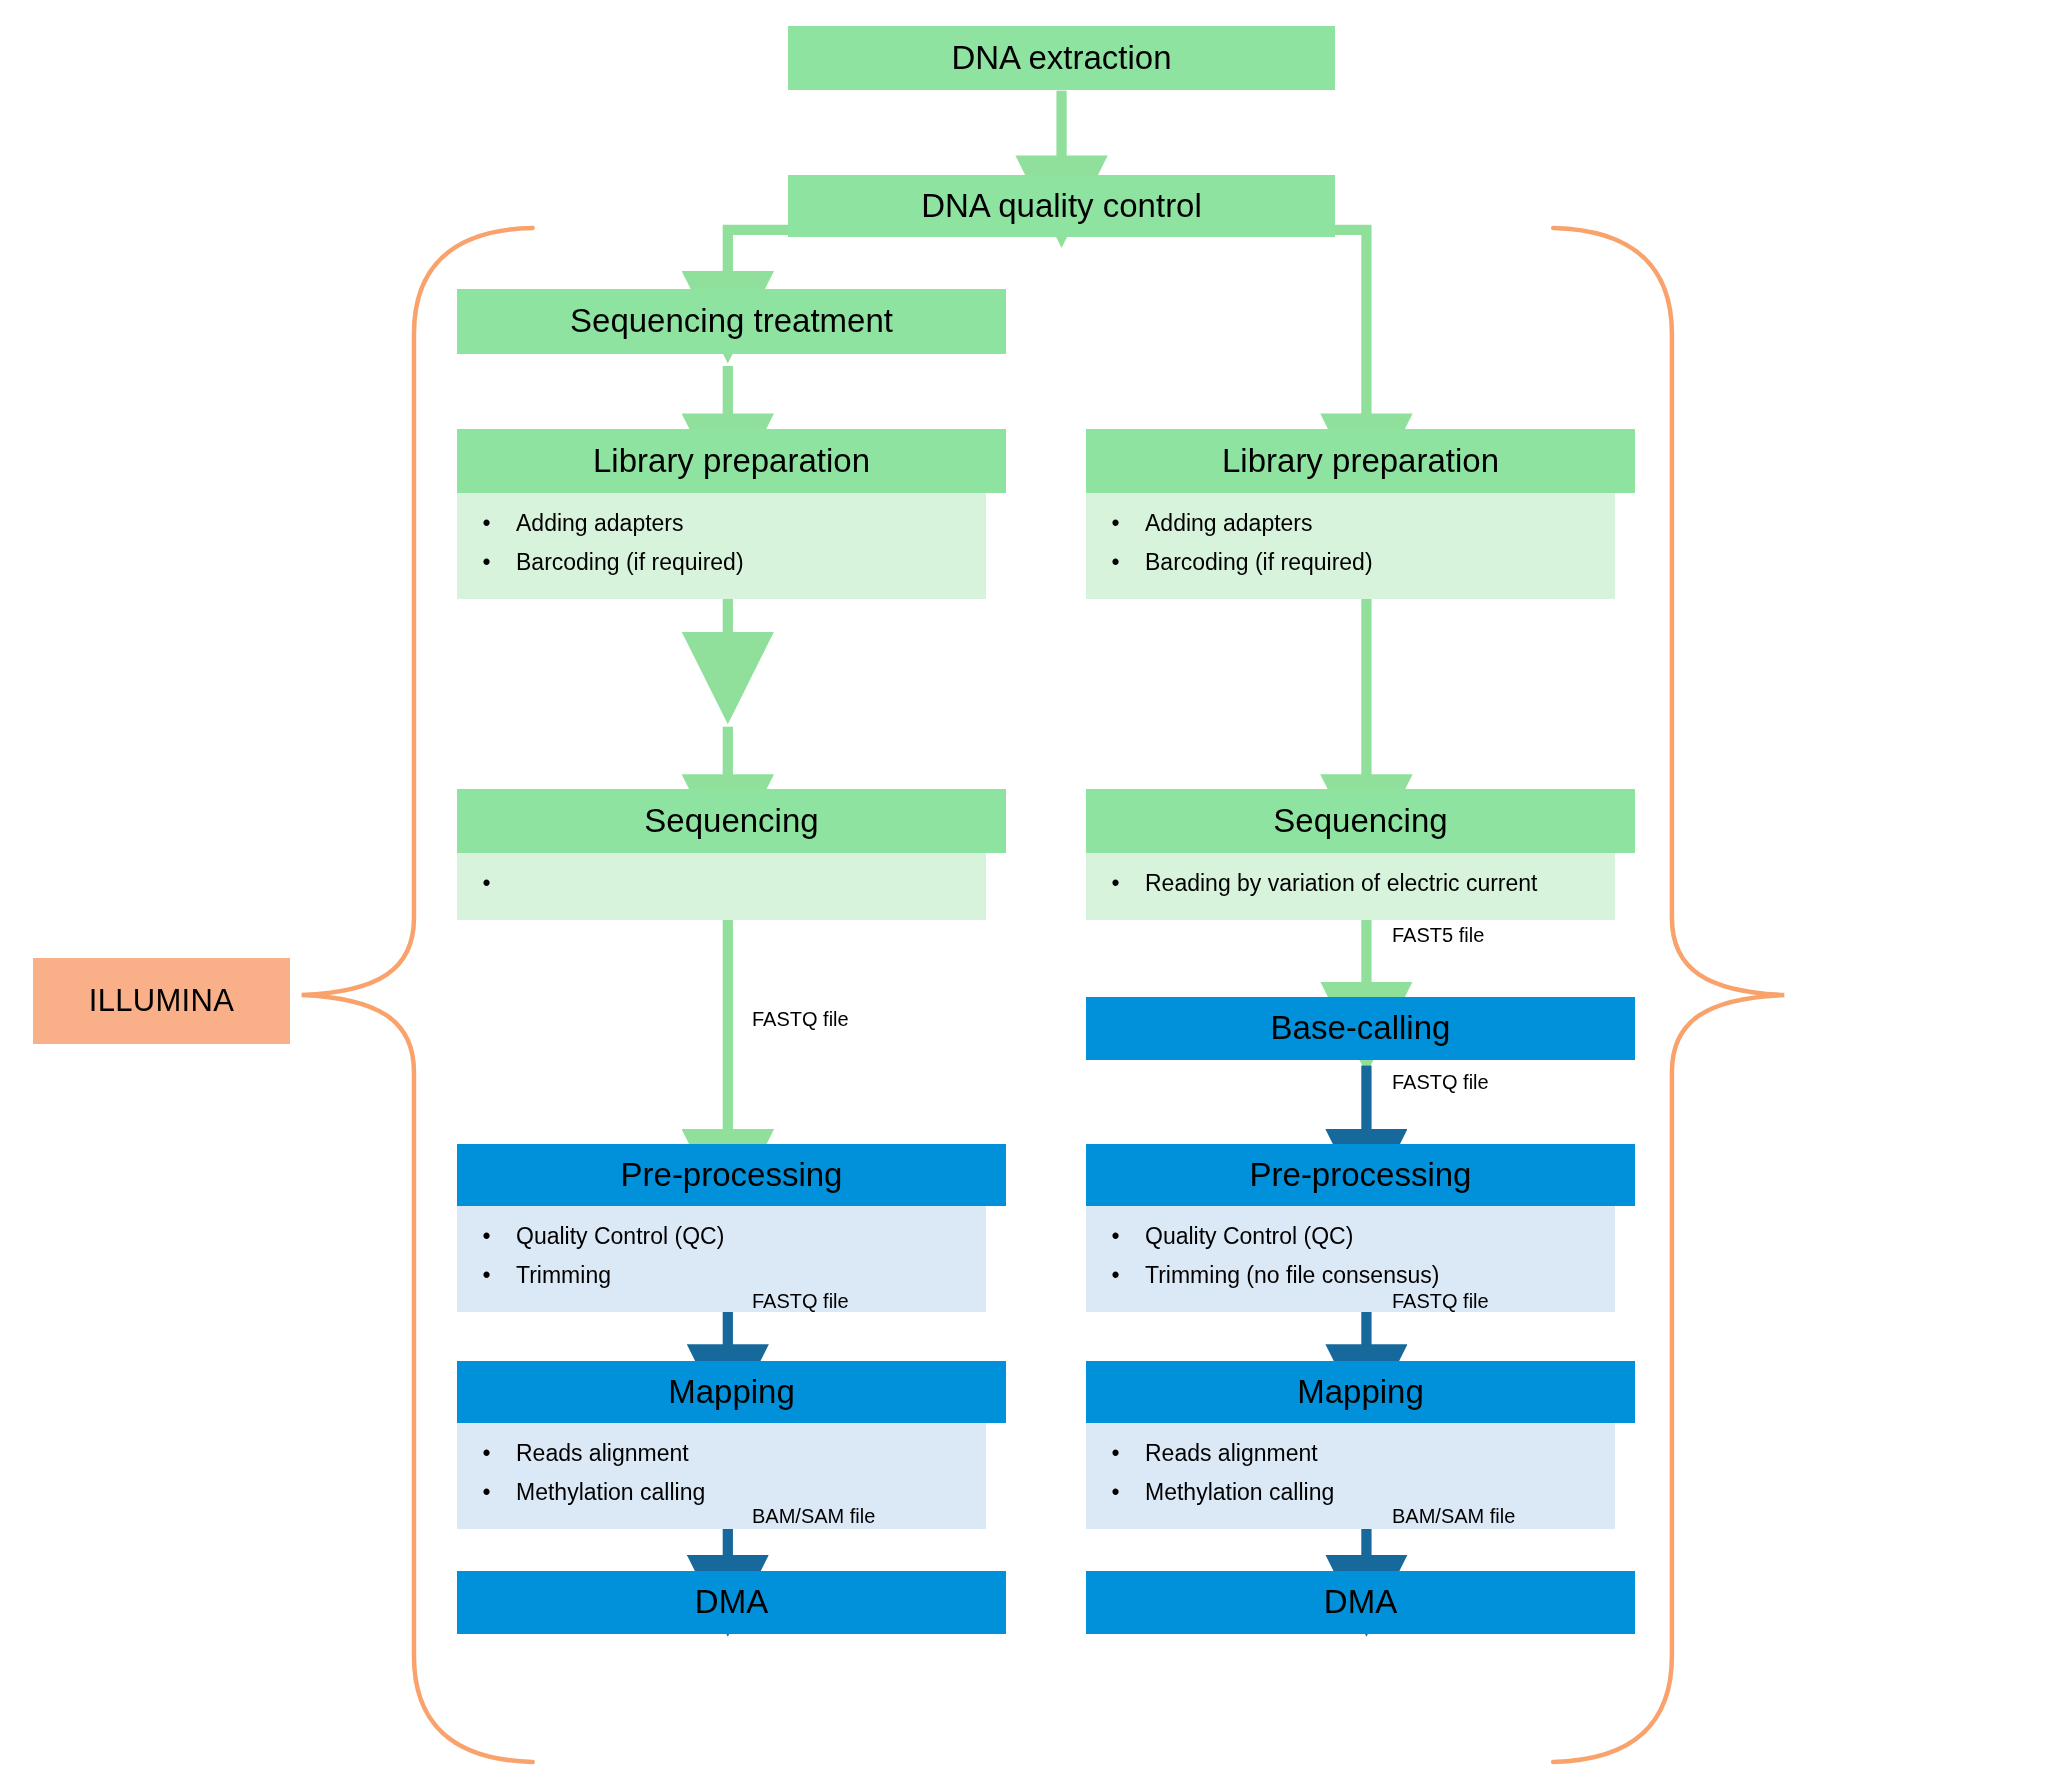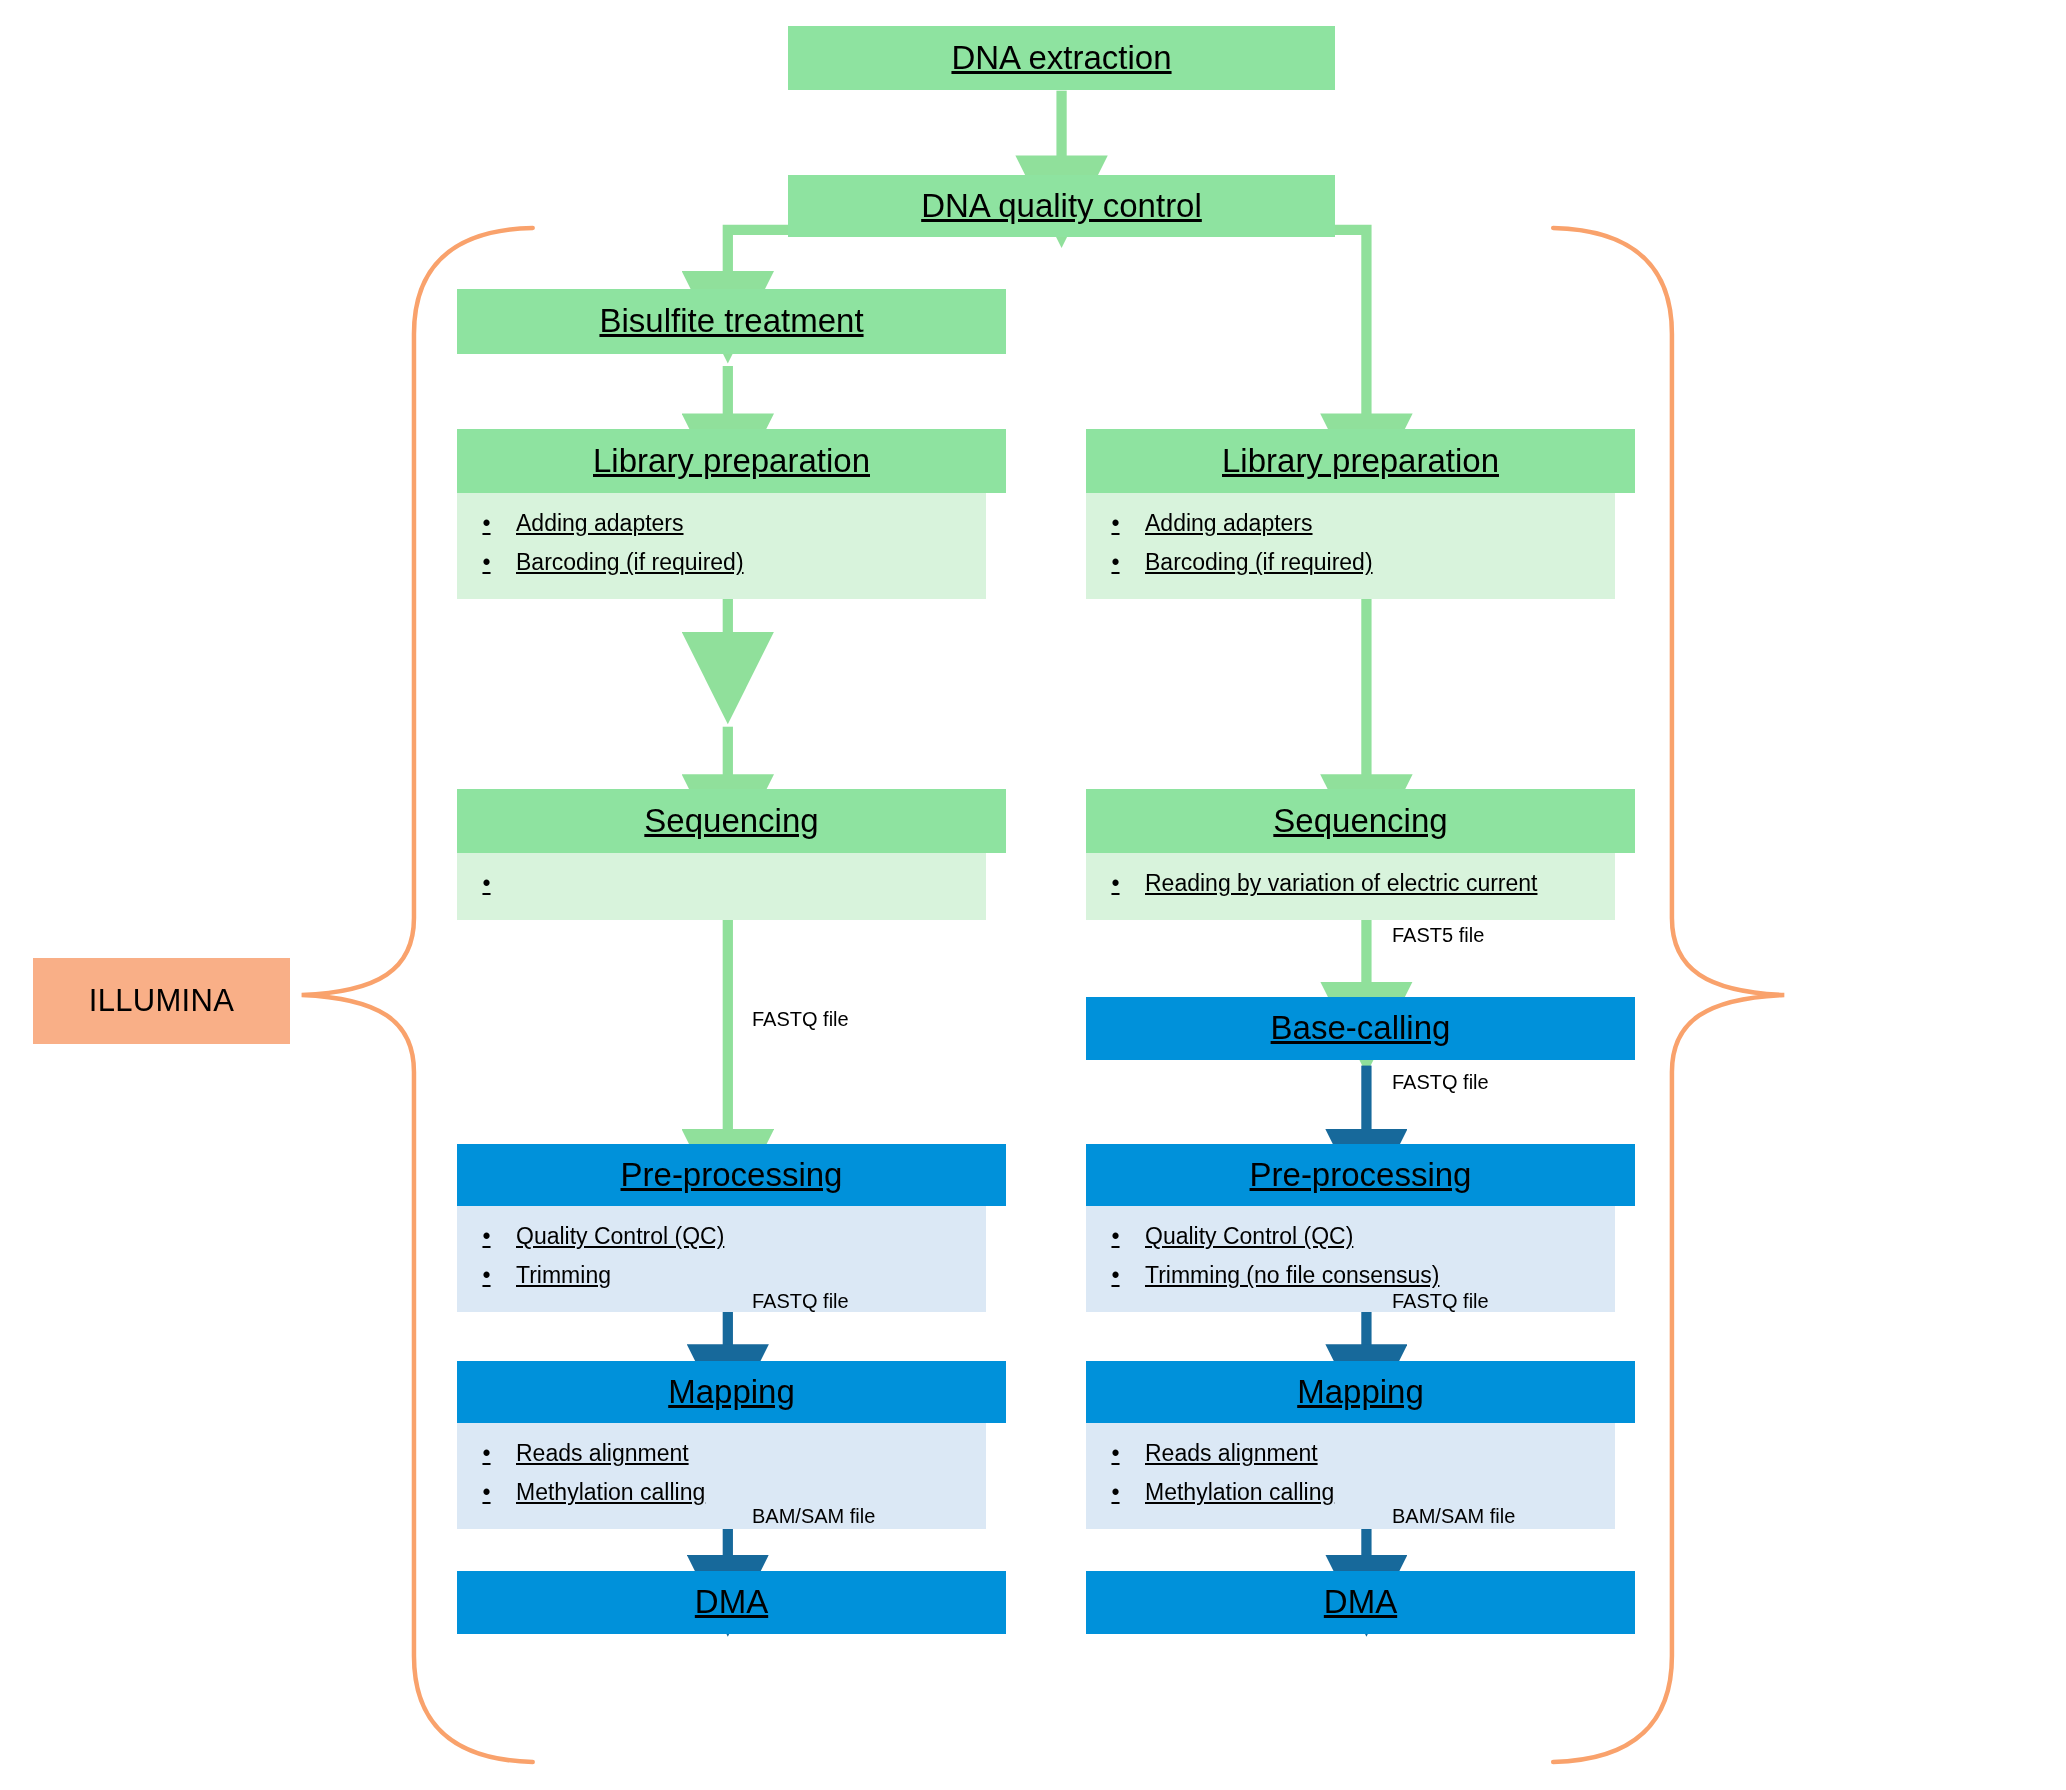--- a/index.html
+++ b/index.html
@@ -22,21 +22,20 @@
     position: absolute;
     left: 0;
     top: 0;
     width: 2066px;
     height: 1791px;
     pointer-events: none;
   }
   .node {
     position: absolute;
     box-sizing: border-box;
-    text-decoration: underline;
   }
   .node-head {
     box-sizing: border-box;
     width: 100%;
     display: flex;
     align-items: center;
     justify-content: center;
     text-align: center;
     font-size: 33px;
     line-height: 1.1;
@@ -154,21 +153,21 @@
 
   <div class="node" style="left:788px; top:26px; width:547px;">
     <div class="node-head g-head" style="height:64px;">DNA extraction</div>
   </div>
 
   <div class="node" style="left:788px; top:175px; width:547px;">
     <div class="node-head g-head" style="height:62px;">DNA quality control</div>
   </div>
 
   <div class="node" style="left:457px; top:289px; width:549px;">
-    <div class="node-head g-head" style="height:65px;">Bisulfite treatment</div>
+    <div class="node-head g-head" style="height:65px;">Sequencing treatment</div>
   </div>
 
   <div class="node" style="left:457px; top:429px; width:549px;">
     <div class="node-head g-head" style="height:64px;">Library preparation</div>
     <div class="node-body g-body" style="width:529px;">
       <div class="bullet-row">
         <span class="bullet-dot">•</span>
         <span class="bullet-text">Adding adapters</span>
       </div>
       <div class="bullet-row">

